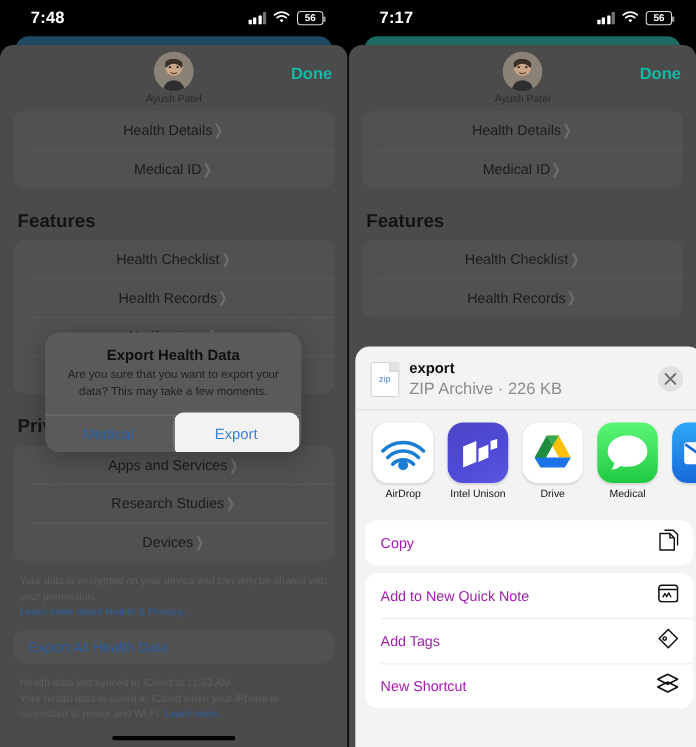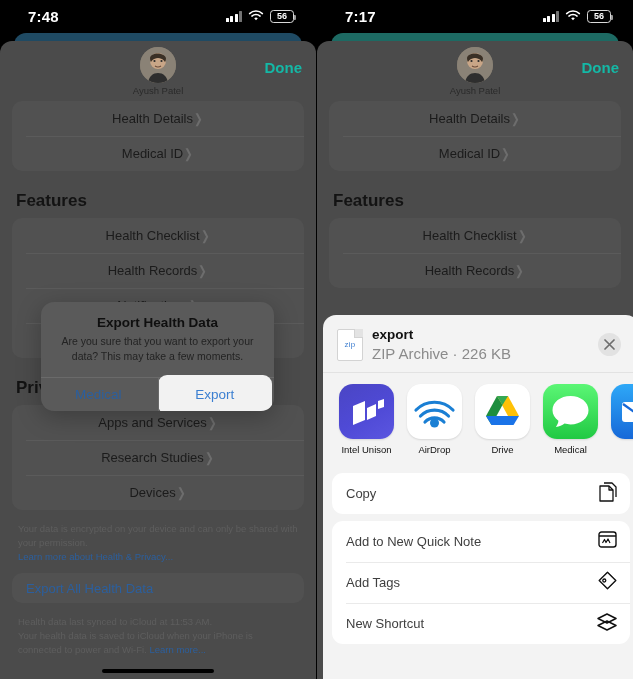--- a/index.html
+++ b/index.html
@@ -101,21 +101,21 @@
           border-top:1px solid #e2e2e2; }
   .app { width:55px; flex:none; text-align:center; }
   .app-ico { width:55px; height:55px; border-radius:14px; overflow:hidden;
              position:relative; box-shadow:0 1px 2px rgba(0,0,0,.12); }
   .app-label { font-size:9.5px; color:#111; margin-top:5px; font-weight:500; }
   .list { background:#fff; border-radius:11px; margin:7px 9px 0 9px; overflow:hidden; }
   .li { height:41px; display:flex; align-items:center; justify-content:space-between;
         padding:0 13px 0 14px; position:relative; }
   .li + .li:before { content:""; position:absolute; left:14px; right:0; top:0;
                      height:1px; background:#eaeaea; }
-  .li-label { font-size:13px; color:#404040; }
+  .li-label { font-size:13px; color:#a21caf; }
 </style>
 </head>
 <body>
 
 <div class="stage">
 
   <div class="phone left">
 
     <div class="statusbar">
       <span class="sb-time">7:48</span>
@@ -316,45 +316,45 @@
         </div>
         <div class="close-btn">
           <svg width="11" height="11" viewBox="0 0 11 11">
             <path d="M1 1 L10 10 M10 1 L1 10" stroke="#6d6d6d" stroke-width="1.7" stroke-linecap="round"></path>
           </svg>
         </div>
       </div>
 
       <div class="apps">
         <div class="app">
-          <div class="app-ico" style="background:linear-gradient(150deg,#4a45c4,#4f4ad6 55%,#5b56e0)">
-            <svg viewBox="0 0 55 55" width="55" height="55">
-              <path d="M14 22 L26 17 L26 36 L14 41 Z" fill="#fff"></path>
-              <path d="M28 24 L37 20 L37 32 L28 36 Z" fill="#fff"></path>
-              <path d="M39 17 L45 15 L45 23 L39 25 Z" fill="#fff"></path>
-            </svg>
-          </div>
-          <div class="app-label">Intel Unison</div>
-        </div>
-
-        <div class="app">
           <div class="app-ico" style="background:#fff">
             <svg viewBox="0 0 55 55" width="55" height="55">
               <g fill="none" stroke="#1a7fd4" stroke-width="3.2" stroke-linecap="round">
                 <path d="M18 38a13 13 0 0 1 19 0"></path>
                 <path d="M13.5 32a19.5 19.5 0 0 1 28 0"></path>
                 <path d="M9 26a26 26 0 0 1 37 0"></path>
               </g>
               <circle cx="27.5" cy="39" r="4.5" fill="#1a7fd4"></circle>
             </svg>
           </div>
           <div class="app-label">AirDrop</div>
         </div>
 
         <div class="app">
+          <div class="app-ico" style="background:linear-gradient(150deg,#4a45c4,#4f4ad6 55%,#5b56e0)">
+            <svg viewBox="0 0 55 55" width="55" height="55">
+              <path d="M14 22 L26 17 L26 36 L14 41 Z" fill="#fff"></path>
+              <path d="M28 24 L37 20 L37 32 L28 36 Z" fill="#fff"></path>
+              <path d="M39 17 L45 15 L45 23 L39 25 Z" fill="#fff"></path>
+            </svg>
+          </div>
+          <div class="app-label">Intel Unison</div>
+        </div>
+
+        <div class="app">
           <div class="app-ico" style="background:#fff">
             <svg viewBox="0 0 55 55" width="55" height="55">
               <path d="M22 12 L33 12 L44 32 L33 32 Z" fill="#ffc107"></path>
               <path d="M22 12 L11 32 L16.5 41 L27.5 21 Z" fill="#1e8e3e"></path>
               <path d="M11 32 L44 32 L38.5 41 L16.5 41 Z" fill="#1a73e8"></path>
               <path d="M22 12 L33 12 L27.5 21 Z" fill="#34a853"></path>
             </svg>
           </div>
           <div class="app-label">Drive</div>
         </div>

